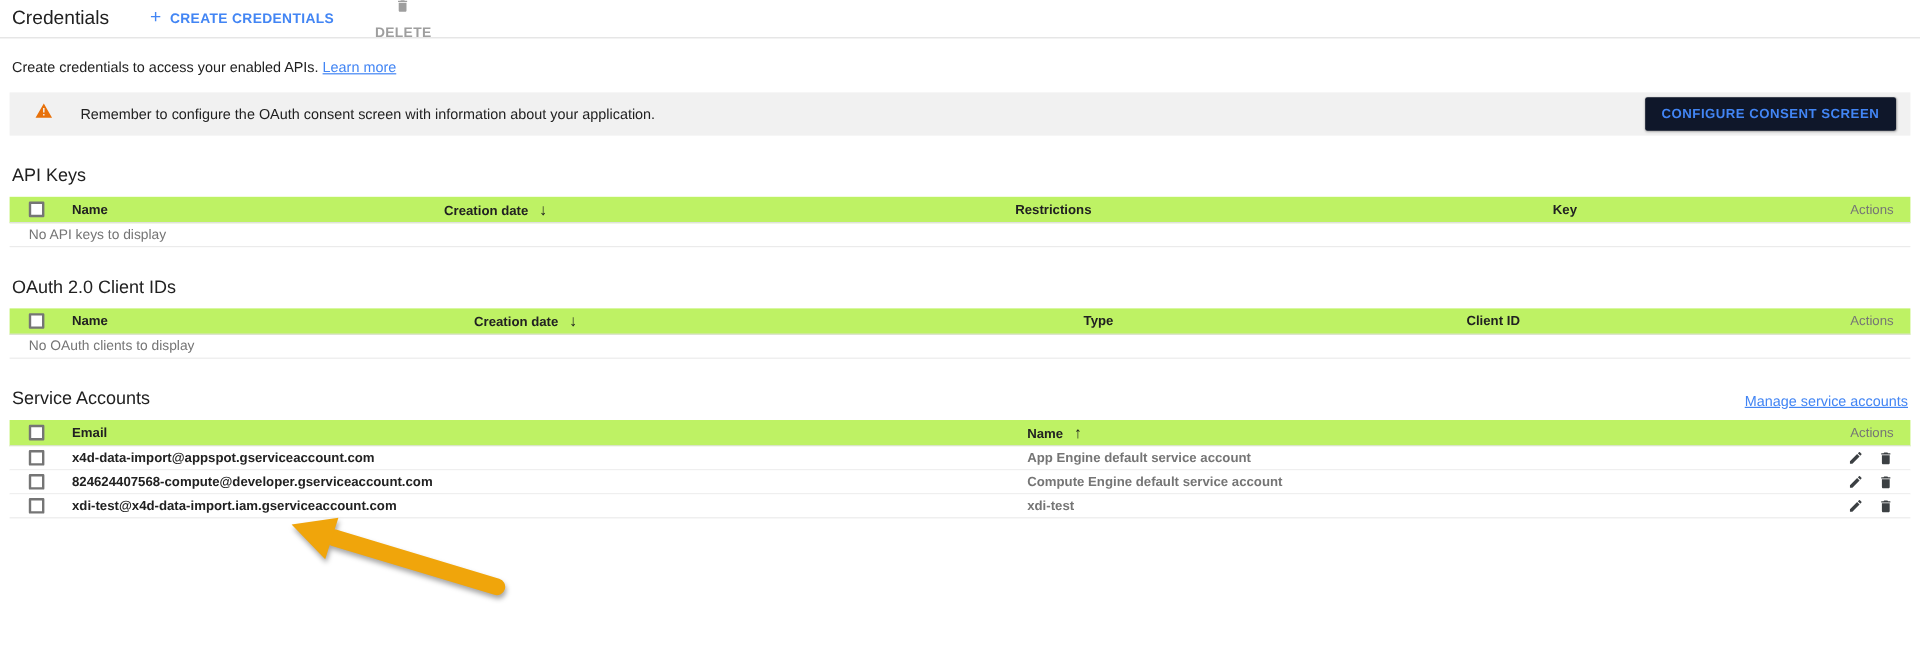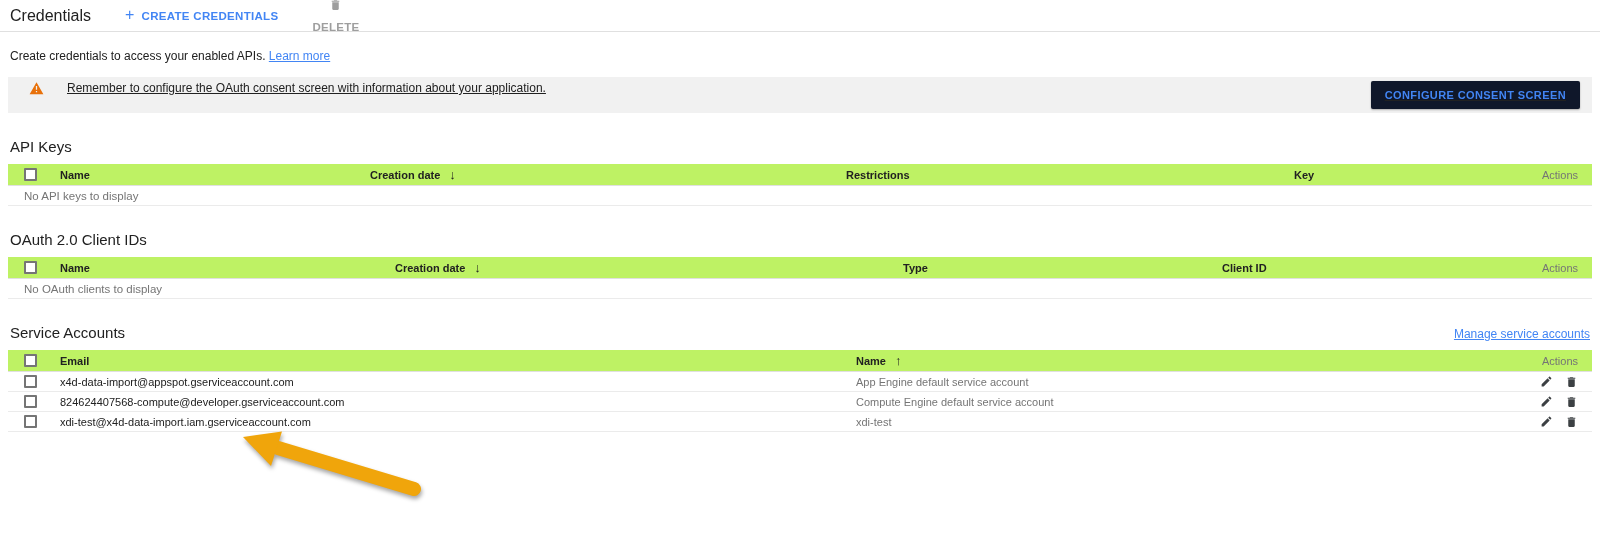--- a/index.html
+++ b/index.html
@@ -32,22 +32,22 @@
   .delete-btn svg { fill: #9e9e9e; }
 
   
   .desc { margin: 17px 10px 0; font-size: 12px; color: #212121; }
   .link { color: #4285F4; text-decoration: underline; cursor: pointer; }
 
   
   .banner {
     margin: 14px 8px 0;
     background: #f1f1f1;
-    display: flex; 
-    min-height: 34px; padding: 4px 10px 4px 20px; text-decoration: underline;
+    display: flex; align-items: center;
+    min-height: 34px; padding: 4px 10px 4px 20px;
   }
   .banner-text { margin-left: 22px; font-size: 12px; color: #212121; }
   .banner-spacer { flex: 1; }
   .banner-btn {
     background: #0f172a; color: #4285F4;
     font-size: 11px; font-weight: bold; letter-spacing: .4px;
     border: none; border-radius: 2px;
     padding: 8px 14px; margin-right: 2px;
     box-shadow: 0 1px 2px rgba(0,0,0,.28), 0 0 1px rgba(0,0,0,.12);
     cursor: pointer;
@@ -71,20 +71,21 @@
     background: #bef264;
     border-bottom: 1px solid #e0e0e0;
     font-size: 11px; font-weight: bold; color: #212121;
   }
   .tbl-row {
     display: grid; align-items: center;
     height: 20px;
     border-bottom: 1px solid #ebebeb;
     font-size: 11px; color: #212121;
     background: #fff;
+    font-weight: bold;
   }
   .cell { padding-left: 8px; white-space: nowrap; overflow: hidden; }
   .cb-cell { padding-left: 16px; display: flex; align-items: center; }
   .checkbox {
     width: 13px; height: 13px;
     border: 2px solid #757575; border-radius: 1px;
     background: #fff; cursor: pointer; display: inline-block;
   }
   .sort-arrow { font-weight: bold; font-size: 13px; margin-left: 9px; color: #212121; }
   .actions-cell {

